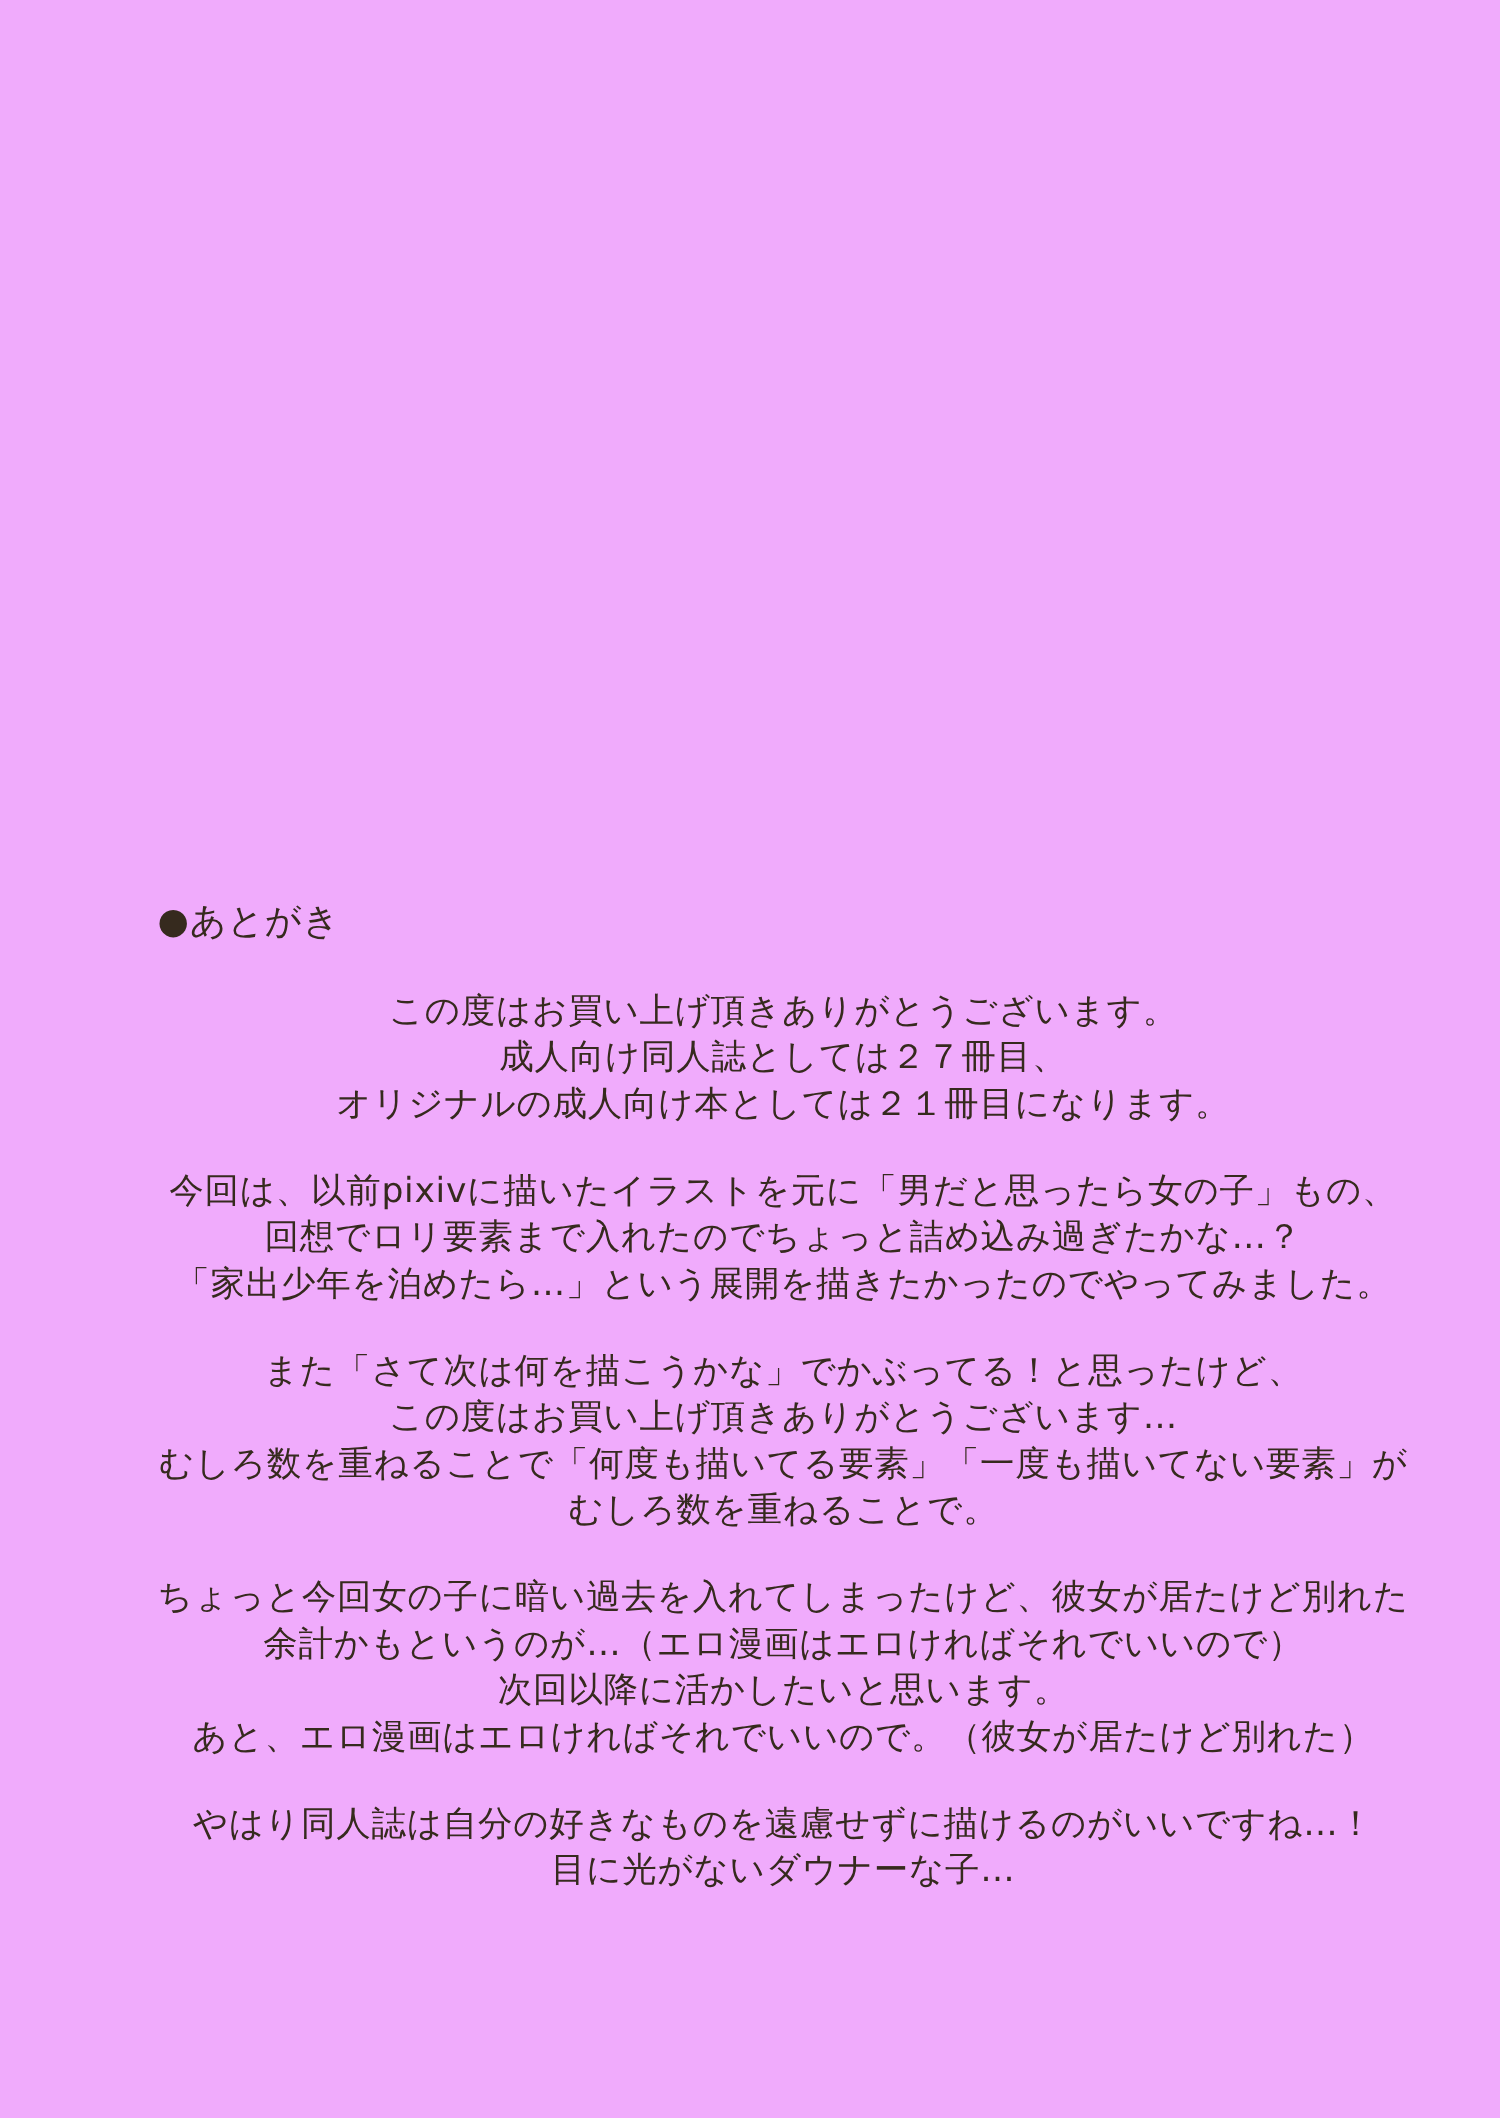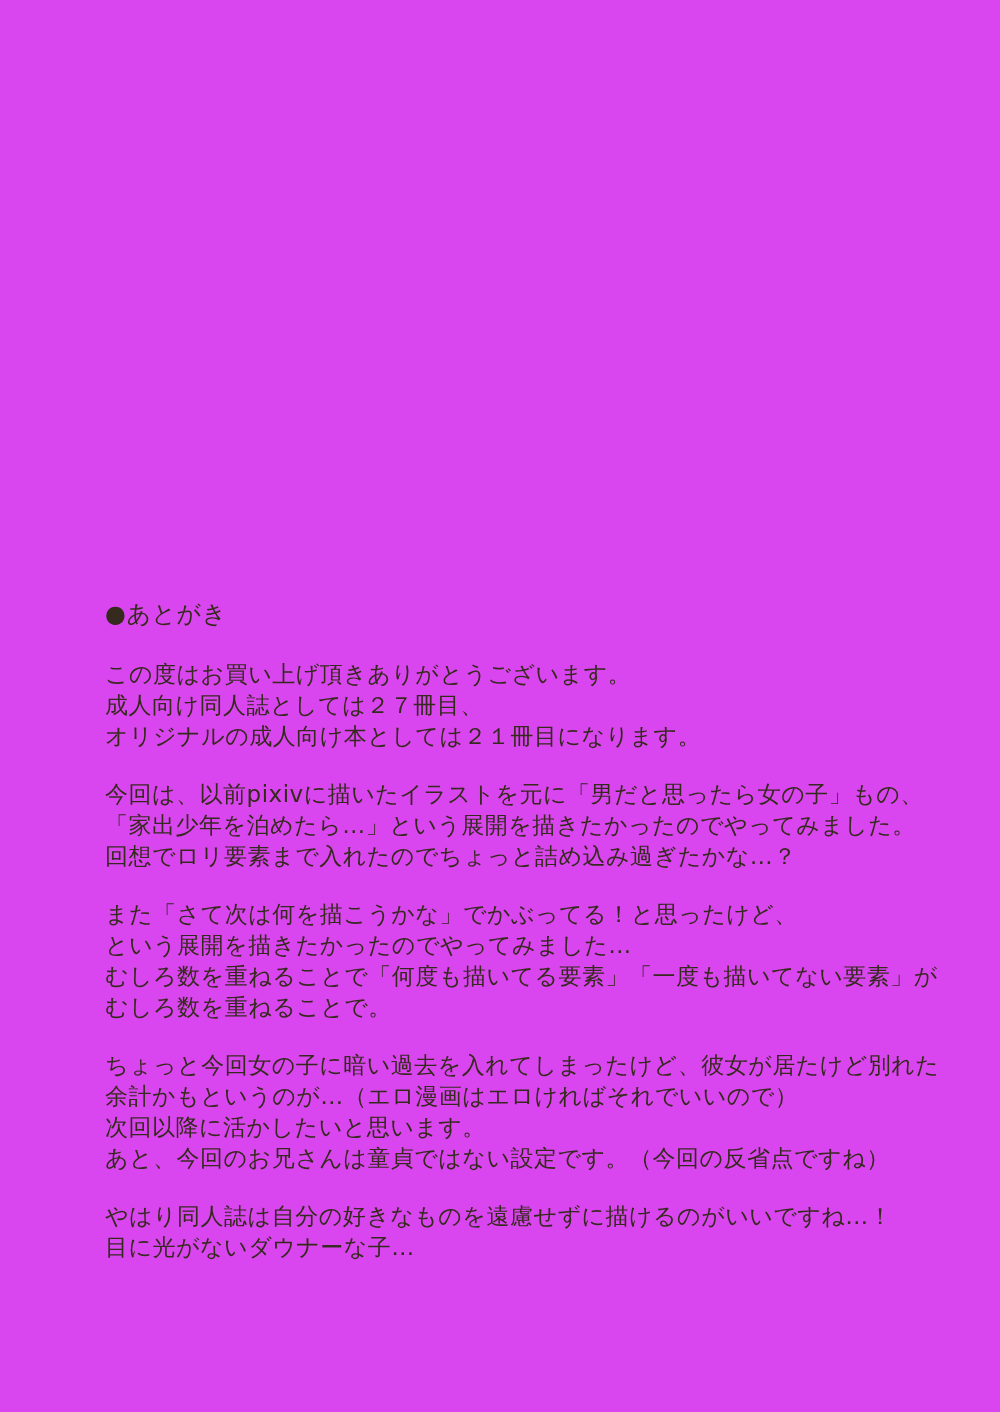--- a/index.html
+++ b/index.html
@@ -12,21 +12,21 @@
     background: #ffffff;
     position: relative;
     font-family: "DejaVu Sans", "Liberation Sans", sans-serif;
     -webkit-font-smoothing: antialiased;
   }
   .page {
     position: absolute;
     top: 0; left: 0;
     width: 1000px;
     height: 1412px;
-    background: #d946ef;
+    background: #f0abfc;
     overflow: hidden;
   }
   .content {
     position: absolute;
     left: 105px;
     top: 599px;
     color: #362a1e;
     font-size: 23px;
     line-height: 31px;
     letter-spacing: 0.5px;
@@ -34,20 +34,21 @@
   .heading {
     margin: 0 0 29px 0;
     font-size: 24px;
     white-space: nowrap;
   }
   .heading .bullet {
     font-size: 24px;
   }
   .para {
     margin: 0 0 27px 0;
+    text-align: center;
   }
   .para:last-child {
     margin-bottom: 0;
   }
   .line {
     display: block;
     white-space: nowrap;
   }
 </style>
 </head>
@@ -59,36 +60,36 @@
     <div class="heading"><span class="bullet">●</span><span>あとがき</span></div>
 
     <div class="para">
       <span class="line">この度はお買い上げ頂きありがとうございます。</span>
       <span class="line">成人向け同人誌としては２７冊目、</span>
       <span class="line">オリジナルの成人向け本としては２１冊目になります。</span>
     </div>
 
     <div class="para">
       <span class="line">今回は、以前pixivに描いたイラストを元に「男だと思ったら女の子」もの、</span>
+      <span class="line">回想でロリ要素まで入れたのでちょっと詰め込み過ぎたかな…？</span>
       <span class="line">「家出少年を泊めたら…」という展開を描きたかったのでやってみました。</span>
-      <span class="line">回想でロリ要素まで入れたのでちょっと詰め込み過ぎたかな…？</span>
     </div>
 
     <div class="para">
       <span class="line">また「さて次は何を描こうかな」でかぶってる！と思ったけど、</span>
-      <span class="line">という展開を描きたかったのでやってみました…</span>
+      <span class="line">この度はお買い上げ頂きありがとうございます…</span>
       <span class="line">むしろ数を重ねることで「何度も描いてる要素」「一度も描いてない要素」が</span>
       <span class="line">むしろ数を重ねることで。</span>
     </div>
 
     <div class="para">
       <span class="line">ちょっと今回女の子に暗い過去を入れてしまったけど、彼女が居たけど別れた</span>
       <span class="line">余計かもというのが…（エロ漫画はエロければそれでいいので）</span>
       <span class="line">次回以降に活かしたいと思います。</span>
-      <span class="line">あと、今回のお兄さんは童貞ではない設定です。（今回の反省点ですね）</span>
+      <span class="line">あと、エロ漫画はエロければそれでいいので。（彼女が居たけど別れた）</span>
     </div>
 
     <div class="para">
       <span class="line">やはり同人誌は自分の好きなものを遠慮せずに描けるのがいいですね…！</span>
       <span class="line">目に光がないダウナーな子…</span>
     </div>
 
   </div>
 </div>
 

